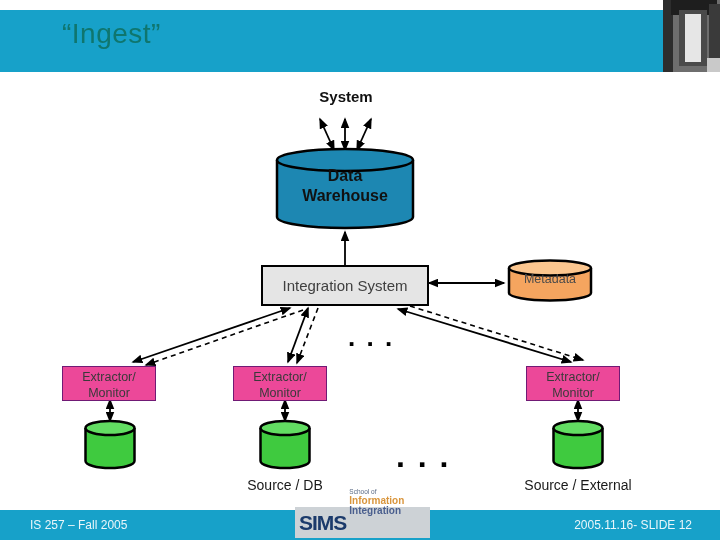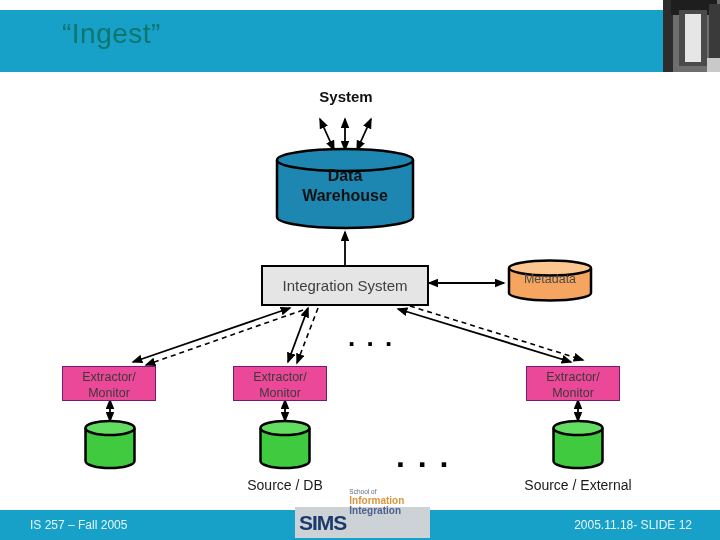--- a/index.html
+++ b/index.html
@@ -154,15 +154,15 @@
   <div class="footer-left">IS 257 – Fall 2005</div>
   <div class="sims-logo">
     <span class="sims-word">SIMS</span>
     <span class="sims-small">
       <span class="sims-schoolof">School of</span>
       <span class="sims-info">Information</span>
       <span class="sims-mgmt">Integration</span>
       <span class="sims-sys">&amp;Systems</span>
     </span>
   </div>
-  <div class="footer-right">2005.11.18- SLIDE 12</div>
+  <div class="footer-right">2005.11.16- SLIDE 12</div>
 
 </div>
 
 </body></html>

